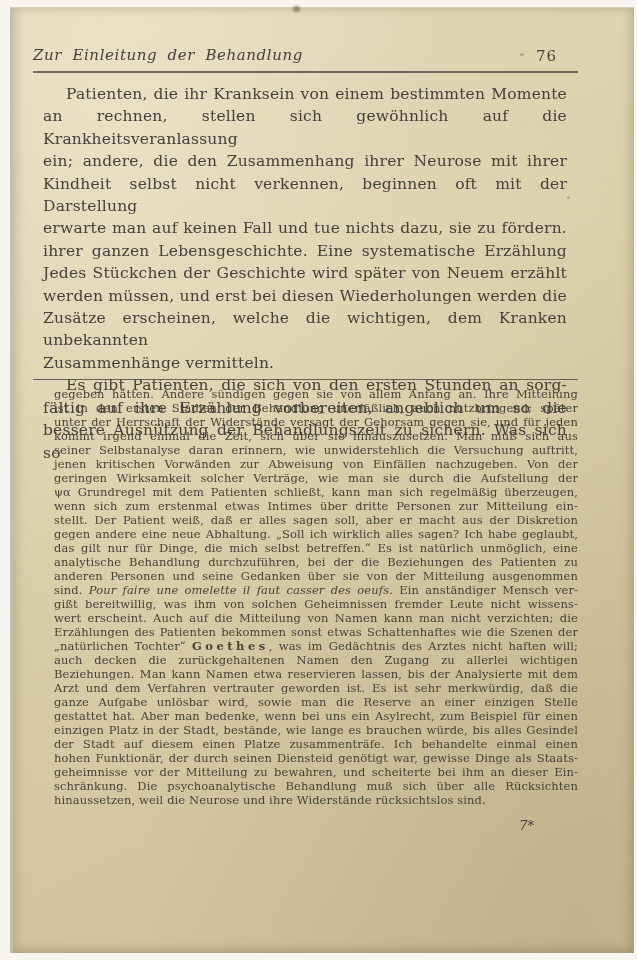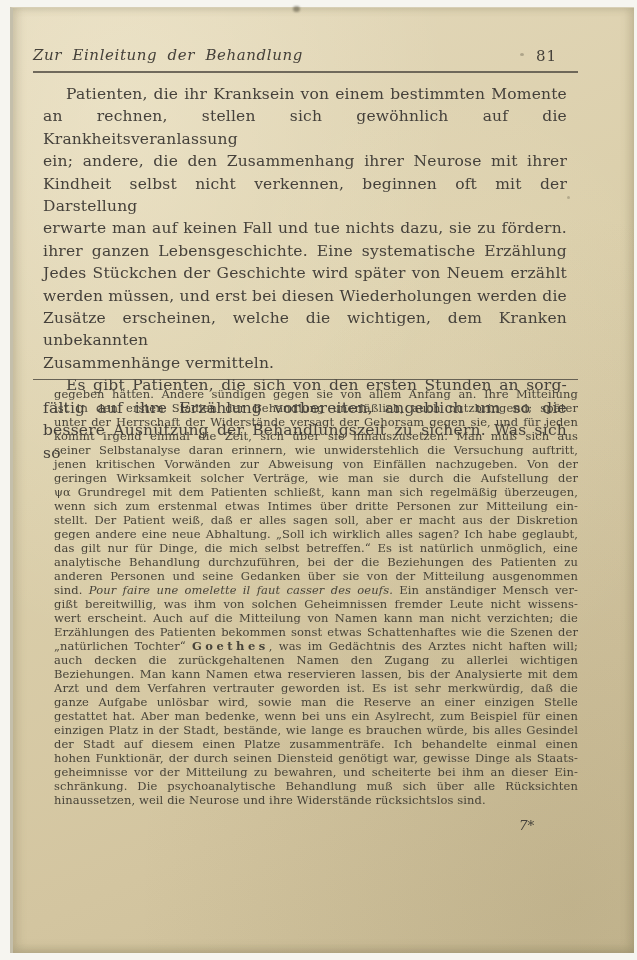--- a/index.html
+++ b/index.html
@@ -64,21 +64,21 @@
 </style>
 </head>
 <body>
 
 <div class="page"></div>
 <div class="speck" id="speck1"></div>
 <div class="speck" id="speck2"></div>
 <div class="speck" id="speck3"></div>
 
 <div class="header-title">Zur Einleitung der Behandlung</div>
-<div class="page-number">81</div>
+<div class="page-number">76</div>
 <div class="rule header-rule"></div>
 
 <div class="body-text">
     <div class="tline tindent"><span>Patienten, die ihr Kranksein von einem bestimmten Momente</span></div>
     <div class="tline"><span>an rechnen, stellen sich gewöhnlich auf die Krankheitsveranlassung</span></div>
     <div class="tline"><span>ein; andere, die den Zusammenhang ihrer Neurose mit ihrer</span></div>
     <div class="tline"><span>Kindheit selbst nicht verkennen, beginnen oft mit der Darstellung</span></div>
     <div class="tline"><span>erwarte man auf keinen Fall und tue nichts dazu, sie zu fördern.</span></div>
     <div class="tline"><span>ihrer ganzen Lebensgeschichte. Eine systematische Erzählung</span></div>
     <div class="tline"><span>Jedes Stückchen der Geschichte wird später von Neuem erzählt</span></div>

